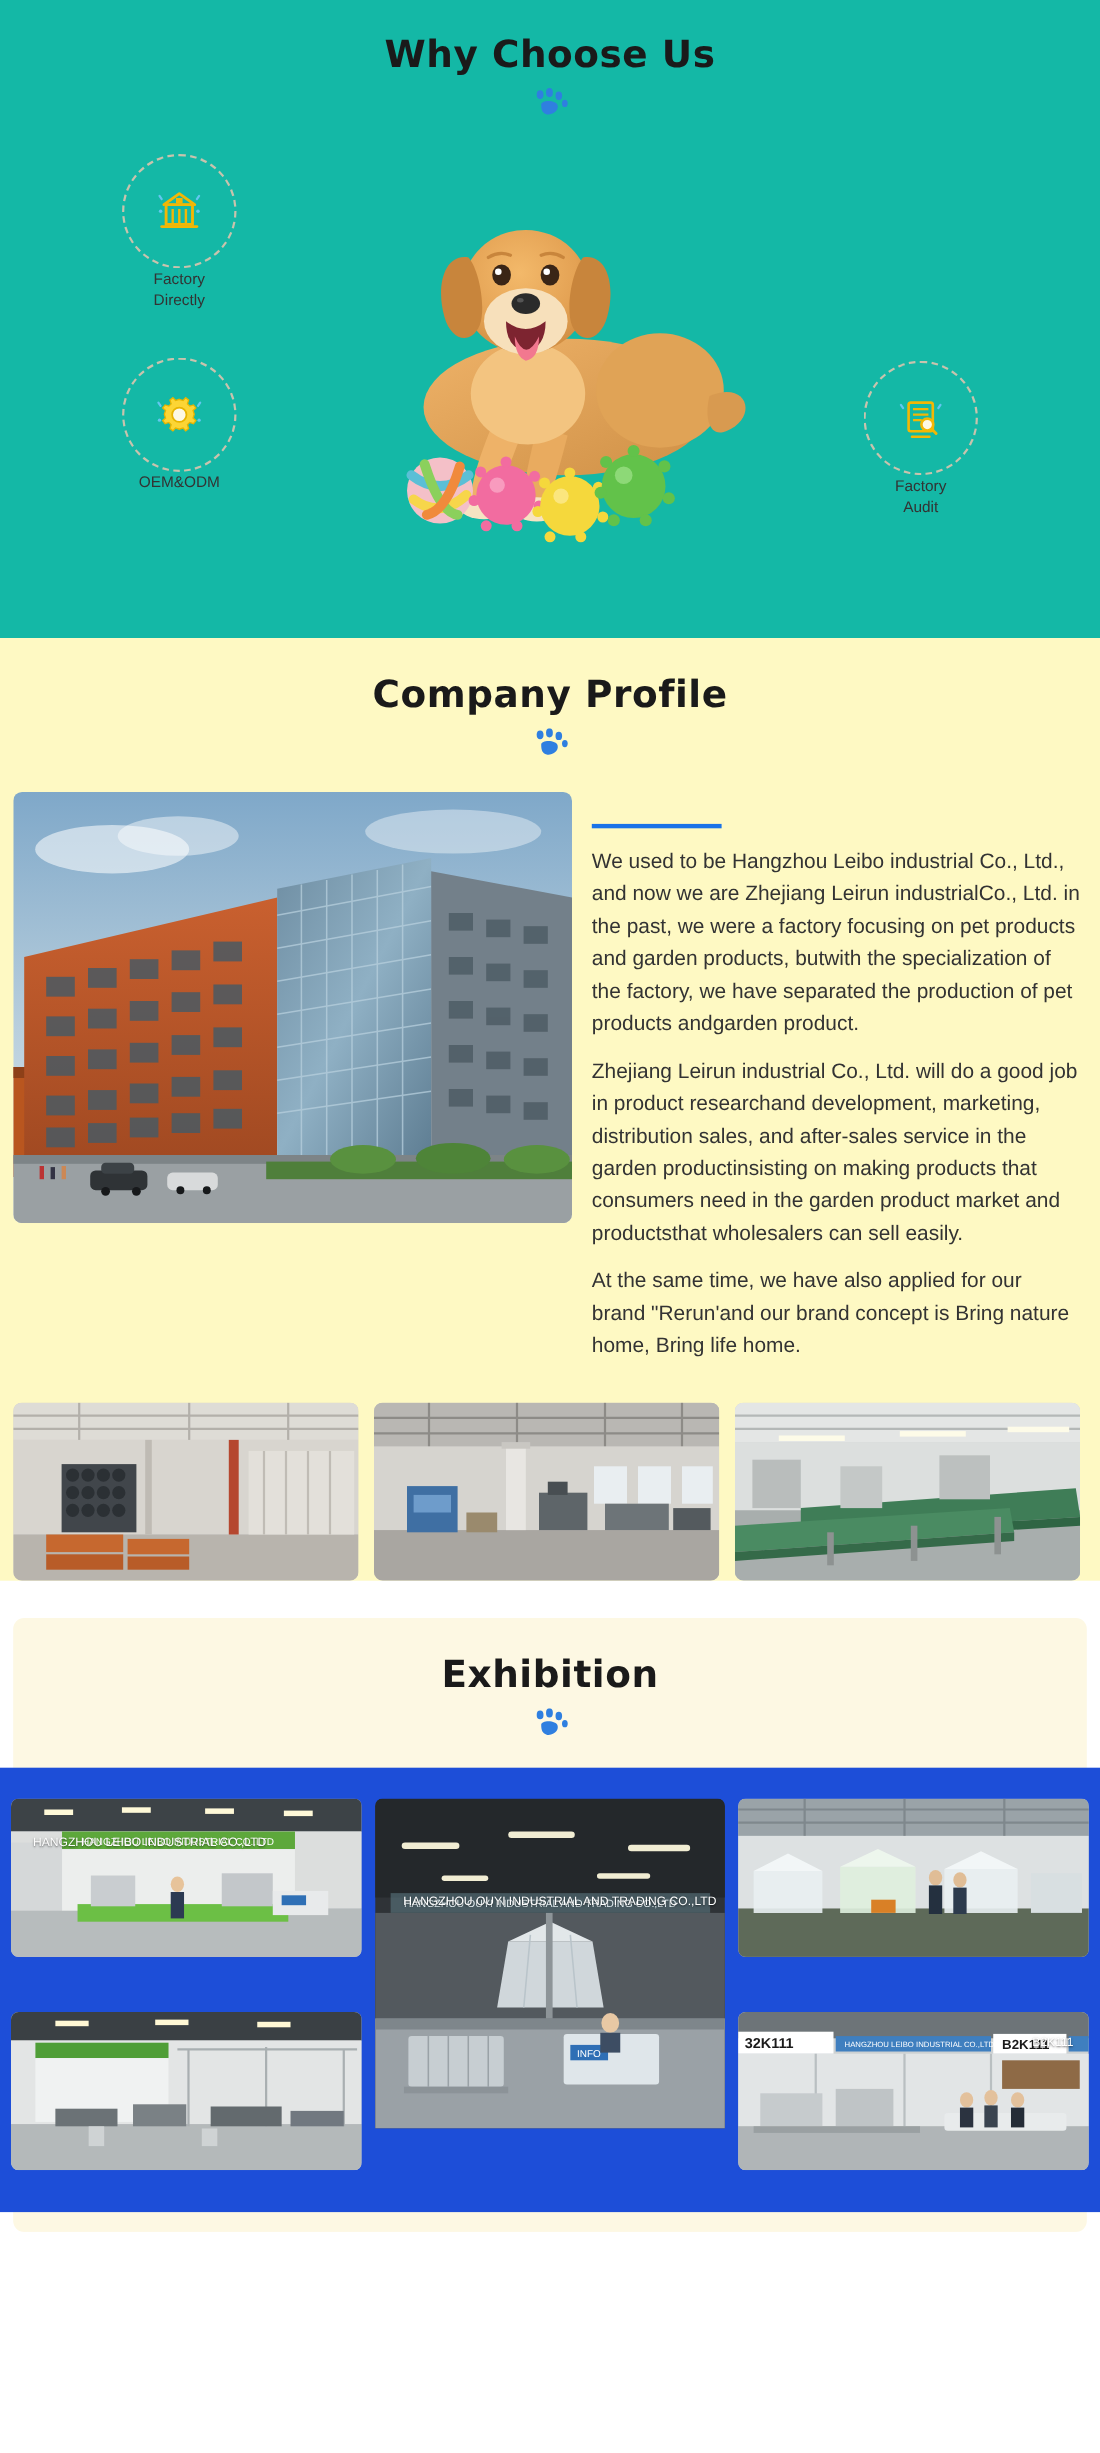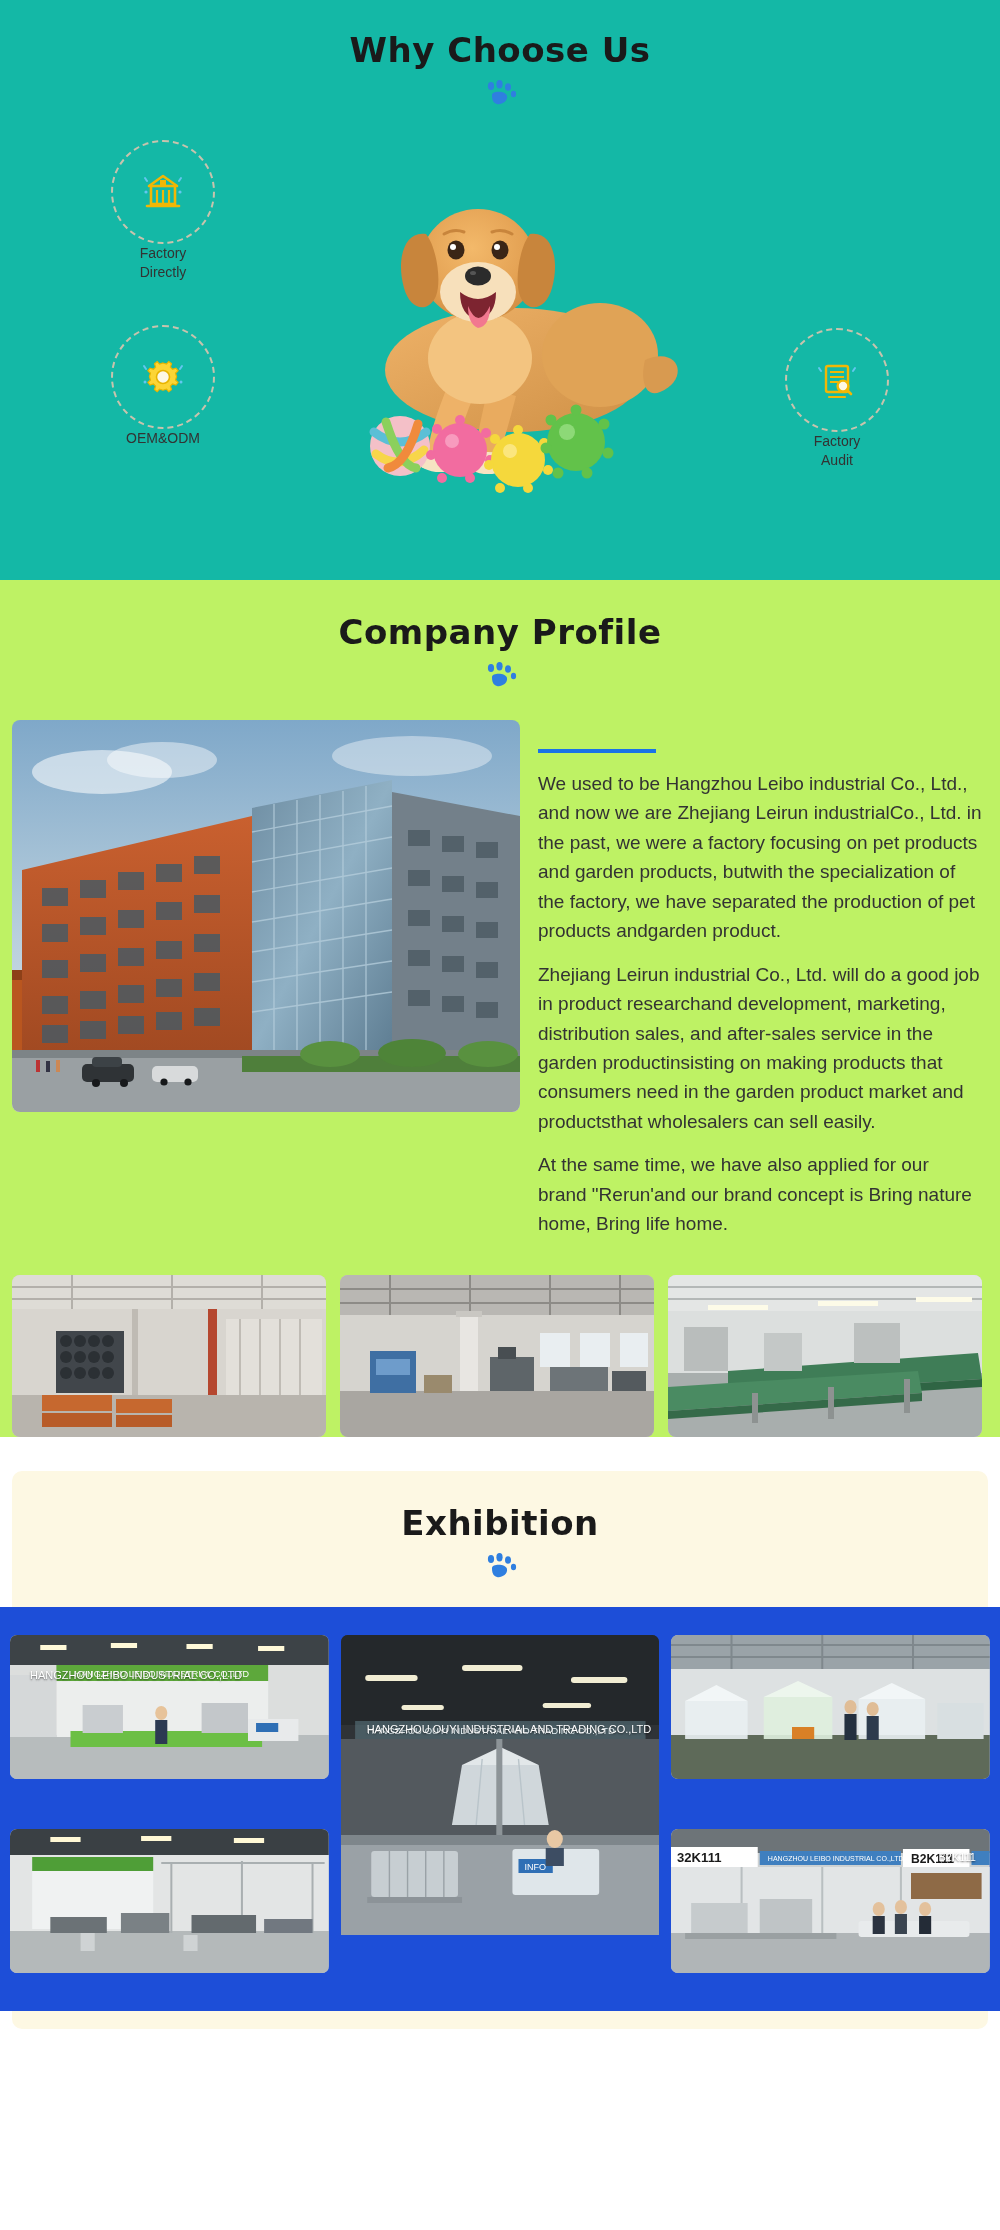--- a/index.html
+++ b/index.html
@@ -74,21 +74,21 @@
     font-family: "Liberation Sans", sans-serif;
   }
   .f-tl { left: 68px; top: 20px; }
   .f-tr { left: 444px; top: 22px; }
   .f-bl { left: 68px; top: 205px; }
   .f-br { left: 444px; top: 208px; }
   .f-tr, .f-br { left: auto; right: 68px; }
 
   
   .profile-section {
-    background: #bef264;
+    background: #fef9c3;
     padding: 32px 0 0 0;
   }
   .profile-body {
     display: flex;
     gap: 18px;
     padding: 32px 12px 0 12px;
   }
   .building-photo {
     width: 508px;
     height: 392px;

